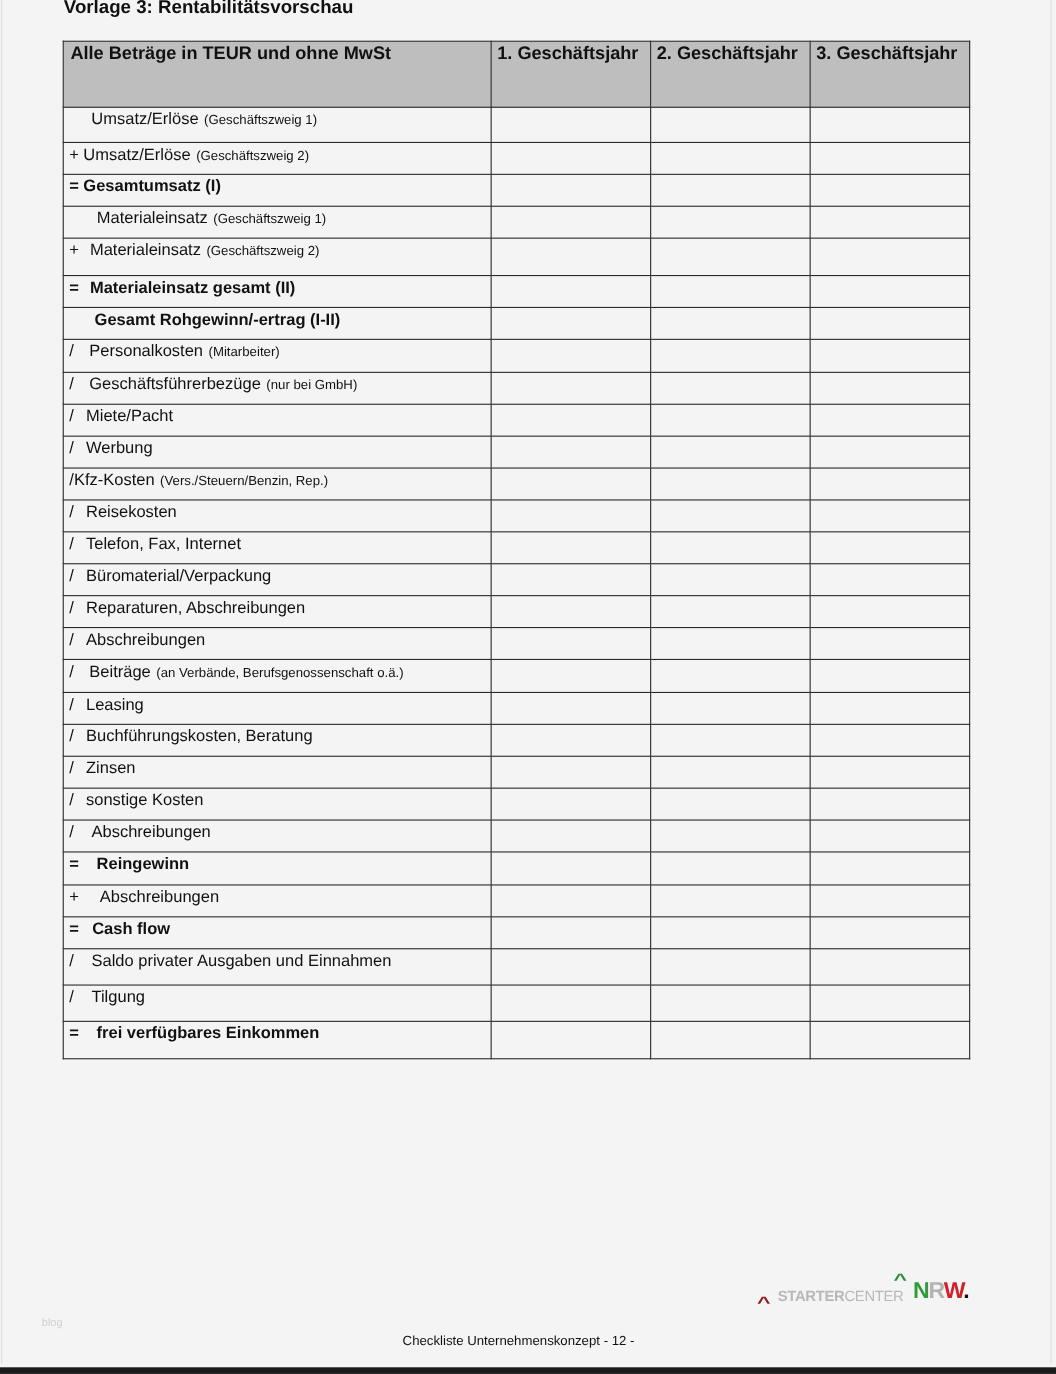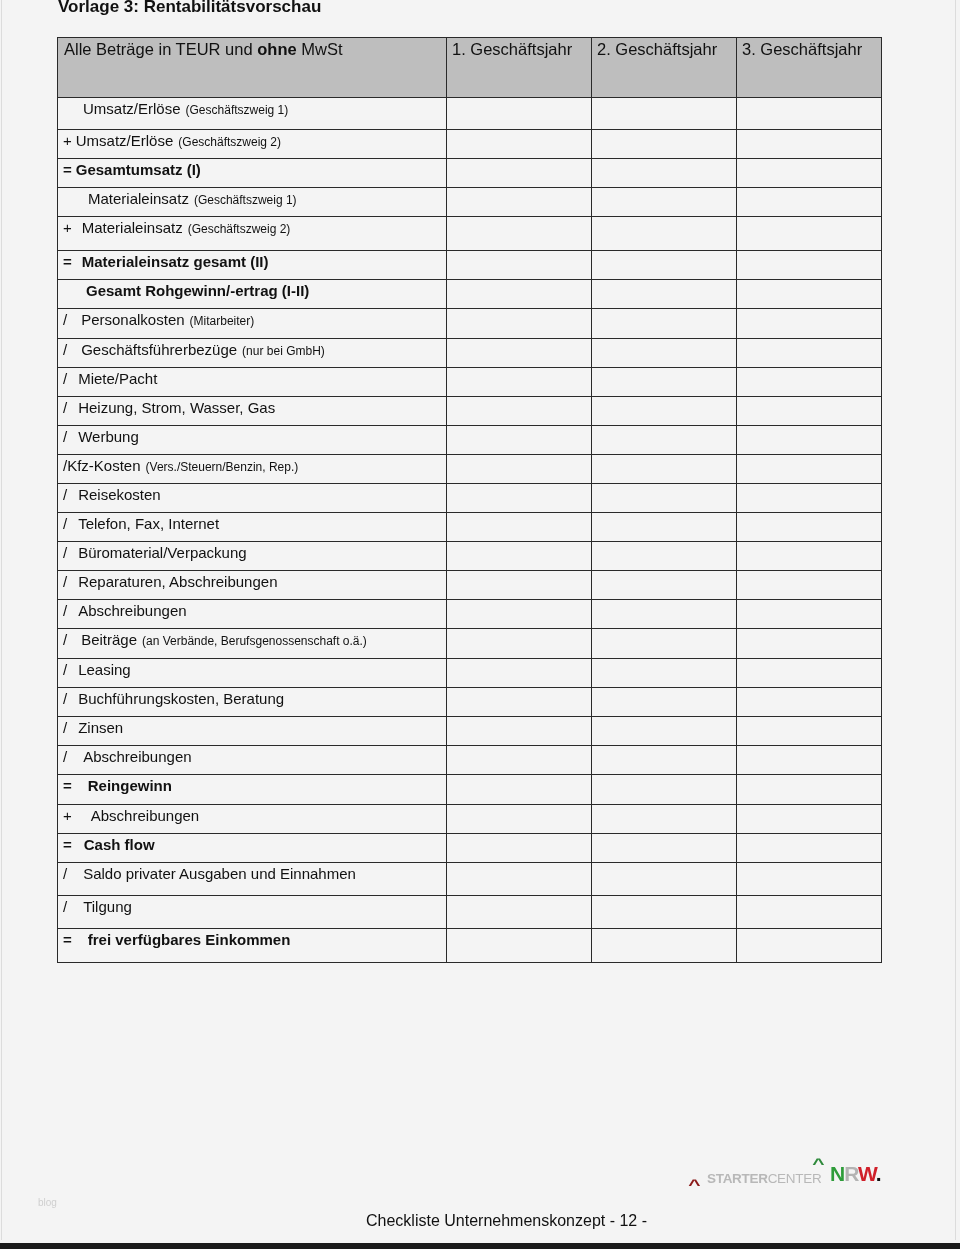--- a/index.html
+++ b/index.html
@@ -18,34 +18,34 @@
   table.grid {
     position: absolute; left: 57px; top: 37px;
     border-collapse: collapse; table-layout: fixed;
     width: 824px;
   }
   table.grid td, table.grid th {
     border: 1.5px solid #2a2a2a; padding: 0; vertical-align: top;
   }
   col.c0 { width: 389px; } col.c1 { width: 145px; } col.c2 { width: 145px; } col.c3 { width: 145px; }
   tr.head th {
-    background: #bebebe; height: 58px; text-align: left; font-weight: normal;
+    background: #bebebe; height: 58px; text-align: left; font-weight: bold;
     font-size: 16.5px; padding: 0 0 0 6px; line-height: 20px; padding-top: 1px;
     white-space: nowrap;
   }
   tr.head th.yr { padding-left: 5px; }
   tr.row td.label {
     font-size: 15px; padding-left: 5px; white-space: nowrap; position: relative;
   }
   tr.row td.label .op { display: inline-block; }
   tr.row td.label .txt { display: inline-block; }
   tr.row td.label .note { font-size: 12px; }
   tr.row td.label.bold { font-weight: bold; }
   .footer-text {
-    position: absolute; left: 366px; top: 1212px; font-size: 16px; white-space: nowrap;
+    position: absolute; left: 366px; top: 1212px; font-size: 12px; white-space: nowrap;
   }
   .watermark {
     position: absolute; left: 38px; top: 1197px; font-size: 10px; color: #cfcfcf;
   }
   .logo { position: absolute; left: 690px; top: 1158px; width: 210px; height: 40px; }
   .logo .caret-red { position: absolute; left: 0px; top: 18px; color: #8b1a1a; font-size: 15px; font-weight: bold; transform: scaleX(1.4); }
   .logo .starter { position: absolute; left: 17px; top: 13px; font-size: 13.5px; color: #b8b8b8; font-weight: bold; letter-spacing: -0.3px; }
   .logo .starter .thin { font-weight: normal; }
   .logo .caret-green { position: absolute; left: 124px; top: -3px; color: #2f8a3c; font-size: 15px; font-weight: bold; transform: scaleX(1.4); }
   .logo .nrw { position: absolute; left: 140px; top: 4px; font-size: 21px; font-weight: bold; letter-spacing: -1px; }
@@ -129,26 +129,20 @@
         <td></td>
         <td></td>
       </tr>
       <tr class="row">
         <td class="label" style="height: 28px; line-height: 22px; padding-top: 0px;"><span class="op" style="min-width: 0px;">/</span><span class="txt" style="margin-left: 11px;">Miete/Pacht</span></td>
         <td></td>
         <td></td>
         <td></td>
       </tr>
       <tr class="row">
-        <td class="label" style="height: 28px; line-height: 22px; padding-top: 0px;"><span class="op" style="min-width: 0px;">/</span><span class="txt" style="margin-left: 11px;">Heizung, Strom, Wasser, Gas</span></td>
-        <td></td>
-        <td></td>
-        <td></td>
-      </tr>
-      <tr class="row">
         <td class="label" style="height: 28px; line-height: 22px; padding-top: 0px;"><span class="op" style="min-width: 0px;">/</span><span class="txt" style="margin-left: 11px;">Werbung</span></td>
         <td></td>
         <td></td>
         <td></td>
       </tr>
       <tr class="row">
         <td class="label" style="height: 28px; line-height: 22px; padding-top: 0px;"><span class="op" style="min-width: 0px;">/</span><span class="txt" style="">Kfz-Kosten</span><span class="note" style="margin-left: 5px; font-weight: normal;">(Vers./Steuern/Benzin, Rep.)</span></td>
         <td></td>
         <td></td>
         <td></td>
@@ -196,20 +190,26 @@
         <td></td>
       </tr>
       <tr class="row">
         <td class="label" style="height: 28px; line-height: 22px; padding-top: 0px;"><span class="op" style="min-width: 0px;">/</span><span class="txt" style="margin-left: 11px;">Buchführungskosten, Beratung</span></td>
         <td></td>
         <td></td>
         <td></td>
       </tr>
       <tr class="row">
         <td class="label" style="height: 28px; line-height: 22px; padding-top: 0px;"><span class="op" style="min-width: 0px;">/</span><span class="txt" style="margin-left: 11px;">Zinsen</span></td>
+        <td></td>
+        <td></td>
+        <td></td>
+      </tr>
+      <tr class="row">
+        <td class="label" style="height: 28px; line-height: 22px; padding-top: 0px;"><span class="op" style="min-width: 0px;">/</span><span class="txt" style="margin-left: 11px;">sonstige Kosten</span></td>
         <td></td>
         <td></td>
         <td></td>
       </tr>
       <tr class="row">
         <td class="label" style="height: 28px; line-height: 22px; padding-top: 0px;"><span class="op" style="min-width: 0px;">/</span><span class="txt" style="margin-left: 16px;">Abschreibungen</span></td>
         <td></td>
         <td></td>
         <td></td>
       </tr>

